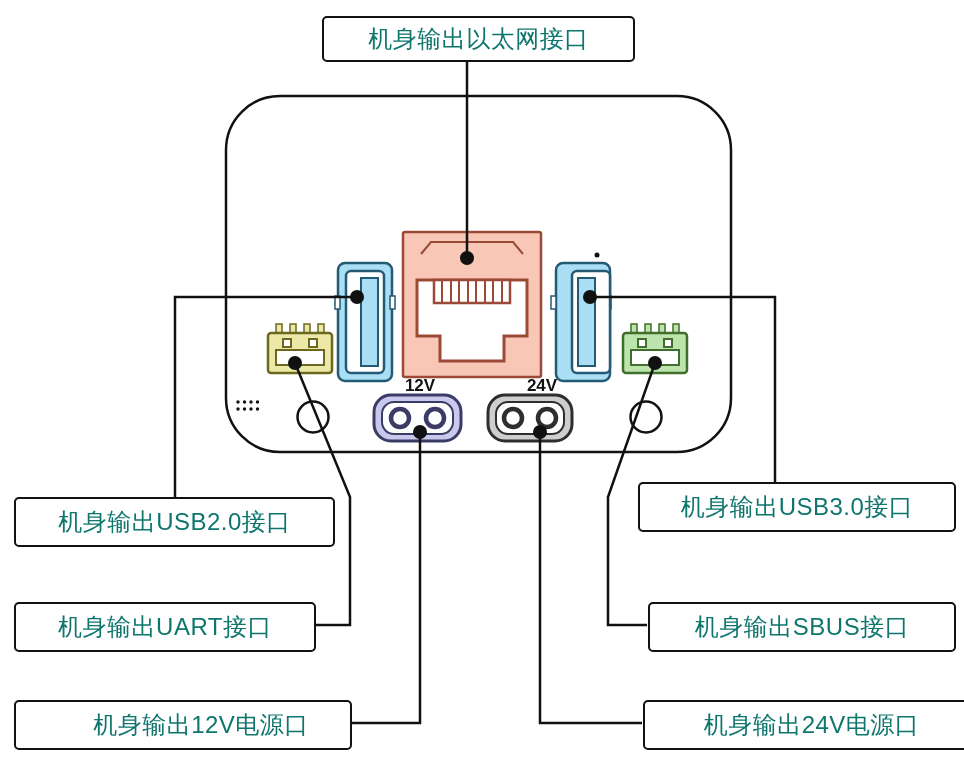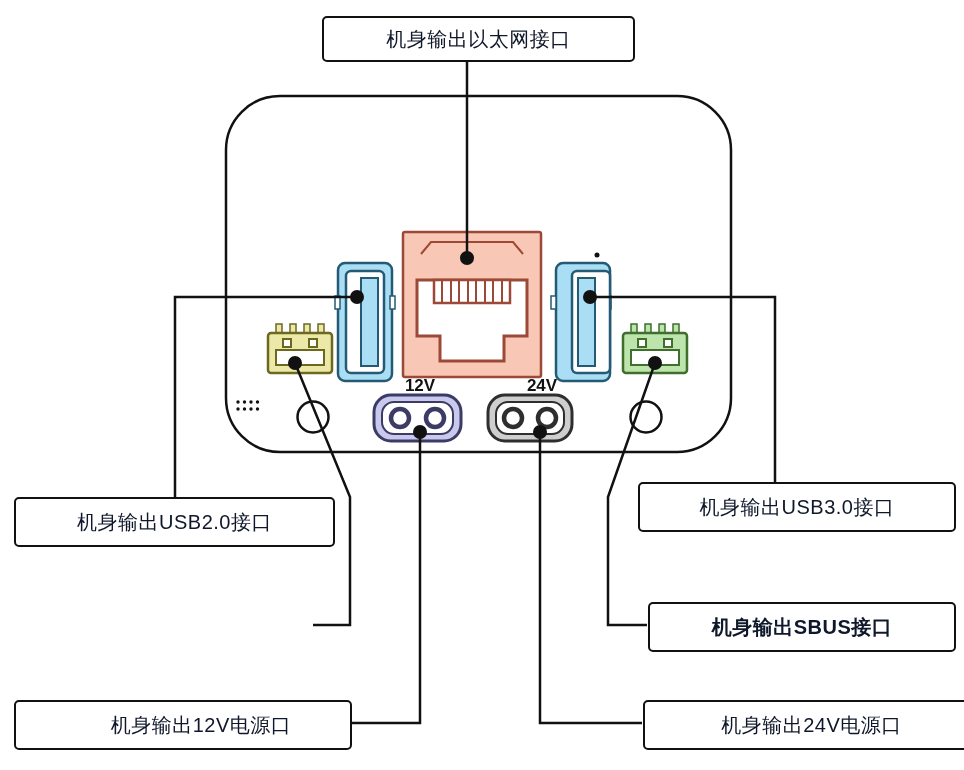--- a/index.html
+++ b/index.html
@@ -4,21 +4,21 @@
 <style>
   html, body { margin:0; padding:0; background:#ffffff; }
   .canvas {
     position:relative; width:964px; height:770px; background:#ffffff; overflow:hidden;
     font-family:"Liberation Sans","DejaVu Sans",sans-serif;
   }
   .canvas > svg { position:absolute; left:0; top:0; z-index:1; }
   .callout-label {
     position:absolute; display:flex; align-items:center; justify-content:center;
     background:#ffffff; border:2.5px solid #111111; border-radius:5px;
-    font-size:20px; font-weight:500; color:#0f172a; letter-spacing:0.5px;
+    font-size:24px; font-weight:500; color:#0f766e; letter-spacing:0.5px;
     z-index:2; white-space:nowrap;
   }
   .marking {
     font-family:"Liberation Sans","DejaVu Sans",sans-serif;
     font-size:17px; font-weight:700; text-anchor:middle; fill:#111111;
   }
 </style>
 </head>
 <body>
 
@@ -138,22 +138,23 @@
       <circle cx="655" cy="363" r="7"></circle>
       <circle cx="420" cy="432" r="7"></circle>
       <circle cx="540" cy="432" r="7"></circle>
     </g>
   </svg>
 
   <div class="callout-label" style="left:322px; top:16px;  width:309px; height:42px;">机身输出以太网接口</div>
 
   <div class="callout-label" style="left:14px;  top:497px; width:317px; height:46px;">机身输出USB2.0接口</div>
 
+  <div class="callout-label" style="left:14px;  top:602px; width:298px; height:46px;">机身输出UART接口</div>
 
   <div class="callout-label" style="left:14px;  top:700px; width:298px; height:46px;padding-left:36px;">机身输出12V电源口</div>
 
   <div class="callout-label" style="left:638px; top:482px; width:314px; height:46px;">机身输出USB3.0接口</div>
 
-  <div class="callout-label" style="left:648px; top:602px; width:304px; height:46px;font-weight:bold;">机身输出SBUS接口</div>
+  <div class="callout-label" style="left:648px; top:602px; width:304px; height:46px;">机身输出SBUS接口</div>
 
   <div class="callout-label" style="left:643px; top:700px; width:309px; height:46px;padding-left:12px;">机身输出24V电源口</div>
 
 </div>
 
 </body></html>

